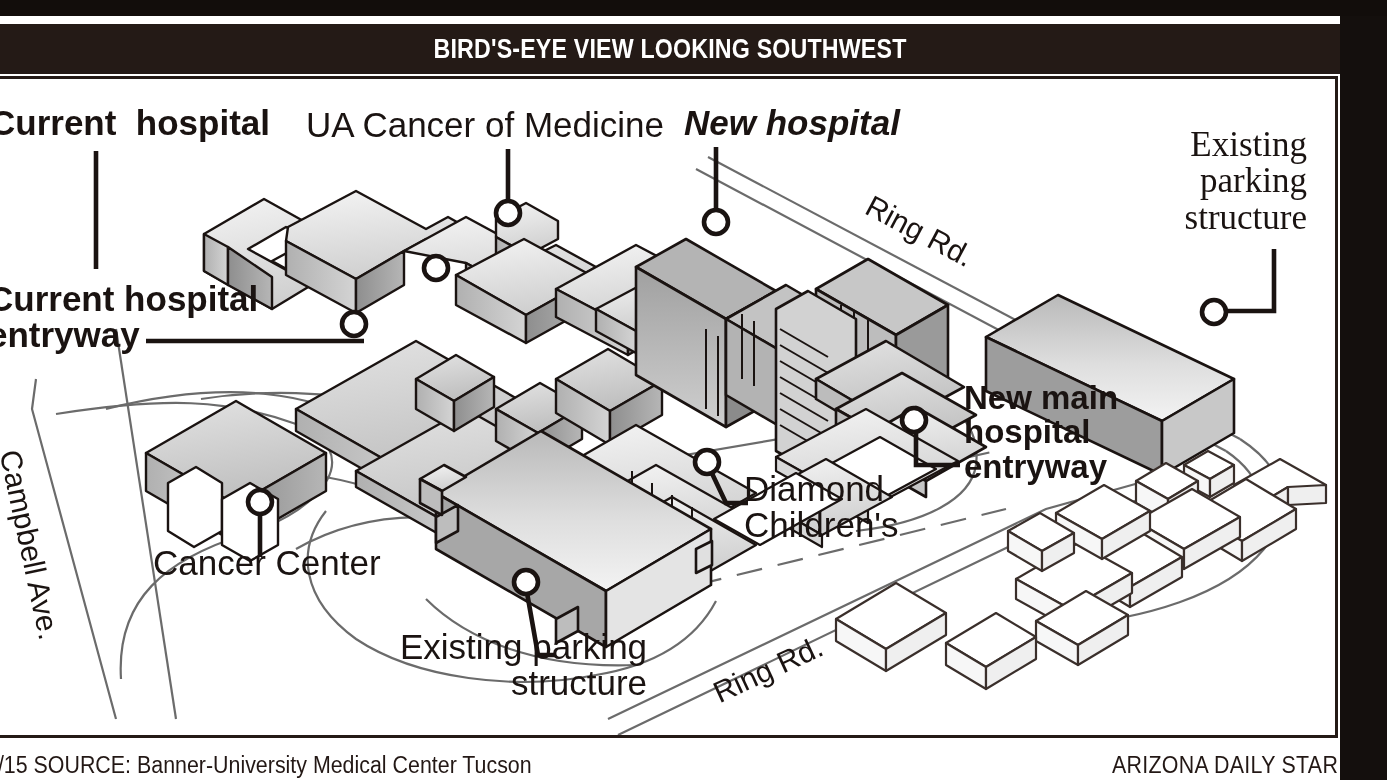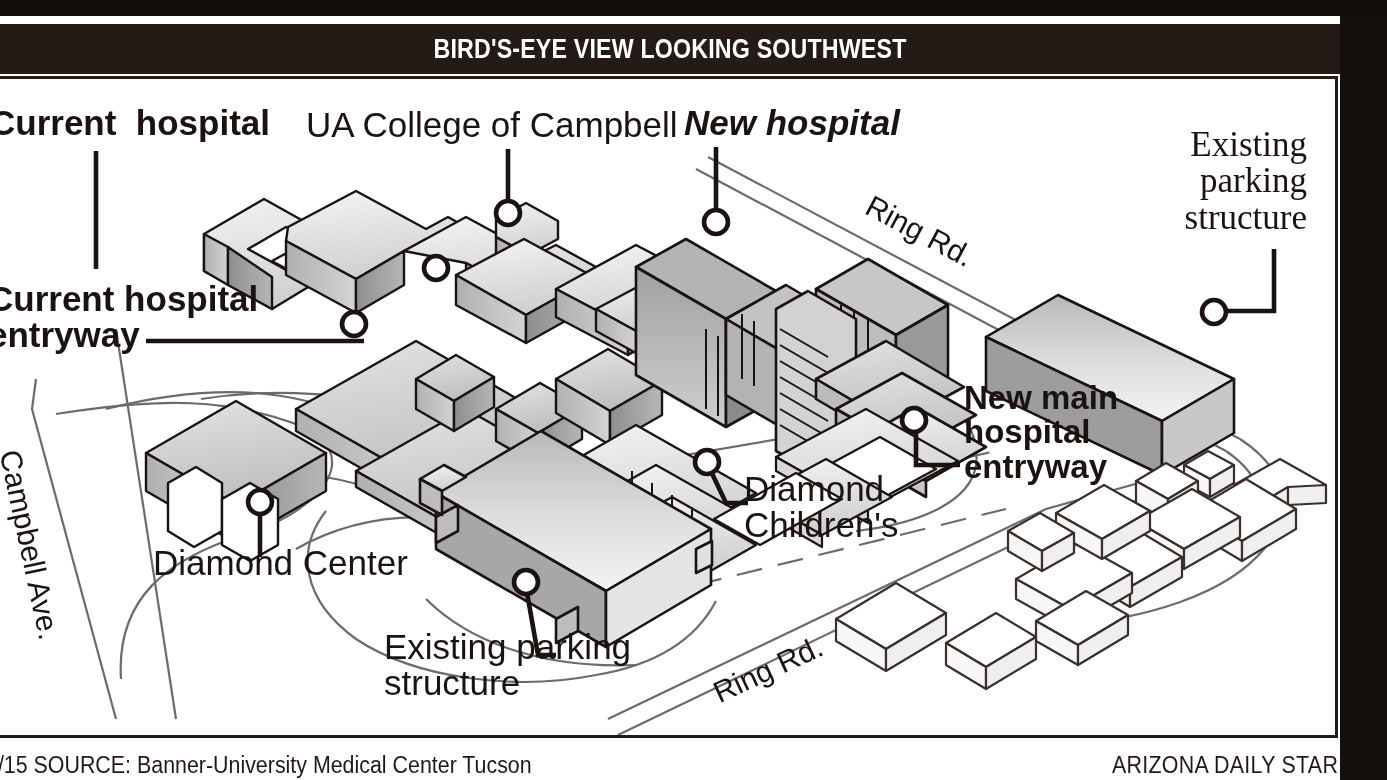--- a/index.html
+++ b/index.html
@@ -360,41 +360,41 @@
         <circle cx="1218" cy="233" r="12"></circle>
         <circle cx="918" cy="341" r="12"></circle>
         <circle cx="711" cy="383" r="12"></circle>
         <circle cx="264" cy="423" r="12"></circle>
         <circle cx="530" cy="503" r="12"></circle>
       </g>
     </svg>
 
     <div class="lbl bold sz1" style="left:-6px;top:26px;">Current  hospital</div>
 
-    <div class="lbl reg sz1" style="left:310px;top:28px;">UA College of Campbell</div>
+    <div class="lbl reg sz1" style="left:310px;top:28px;">UA Cancer of Medicine</div>
 
     <div class="lbl bold sz1" style="left:688px;top:26px;font-style:italic;">New hospital</div>
 
     <div class="lbl reg sz1" style="right:28px;top:48px;text-align:right;font-family:Liberation Serif, serif;">Existing
 parking
 structure</div>
 
     <div class="lbl bold sz1" style="left:-8px;top:202px;">Current hospital
 entryway</div>
 
     <div class="lbl bold sz2" style="left:968px;top:302px;">New main
 hospital
 entryway</div>
 
     <div class="lbl reg sz1" style="left:748px;top:392px;">Diamond
 Children's</div>
 
-    <div class="lbl reg sz1" style="left:157px;top:466px;">Diamond Center</div>
-
-    <div class="lbl reg sz1" style="left:388px;top:550px;">Existing parking
+    <div class="lbl reg sz1" style="left:157px;top:466px;">Cancer Center</div>
+
+    <div class="lbl reg sz1" style="left:404px;top:550px;text-align:right;">Existing parking
 structure</div>
 
     <div class="road" style="left:880px;top:110px;transform:rotate(28deg);transform-origin:left top;">Ring Rd.</div>
 
     <div class="road" style="left:712px;top:600px;transform:rotate(-25deg);transform-origin:left top;">Ring Rd.</div>
 
     <div class="road" style="left:30px;top:368px;transform:rotate(78deg);transform-origin:left top;">Campbell Ave.</div>
   </div>
 
   <div id="footer">

